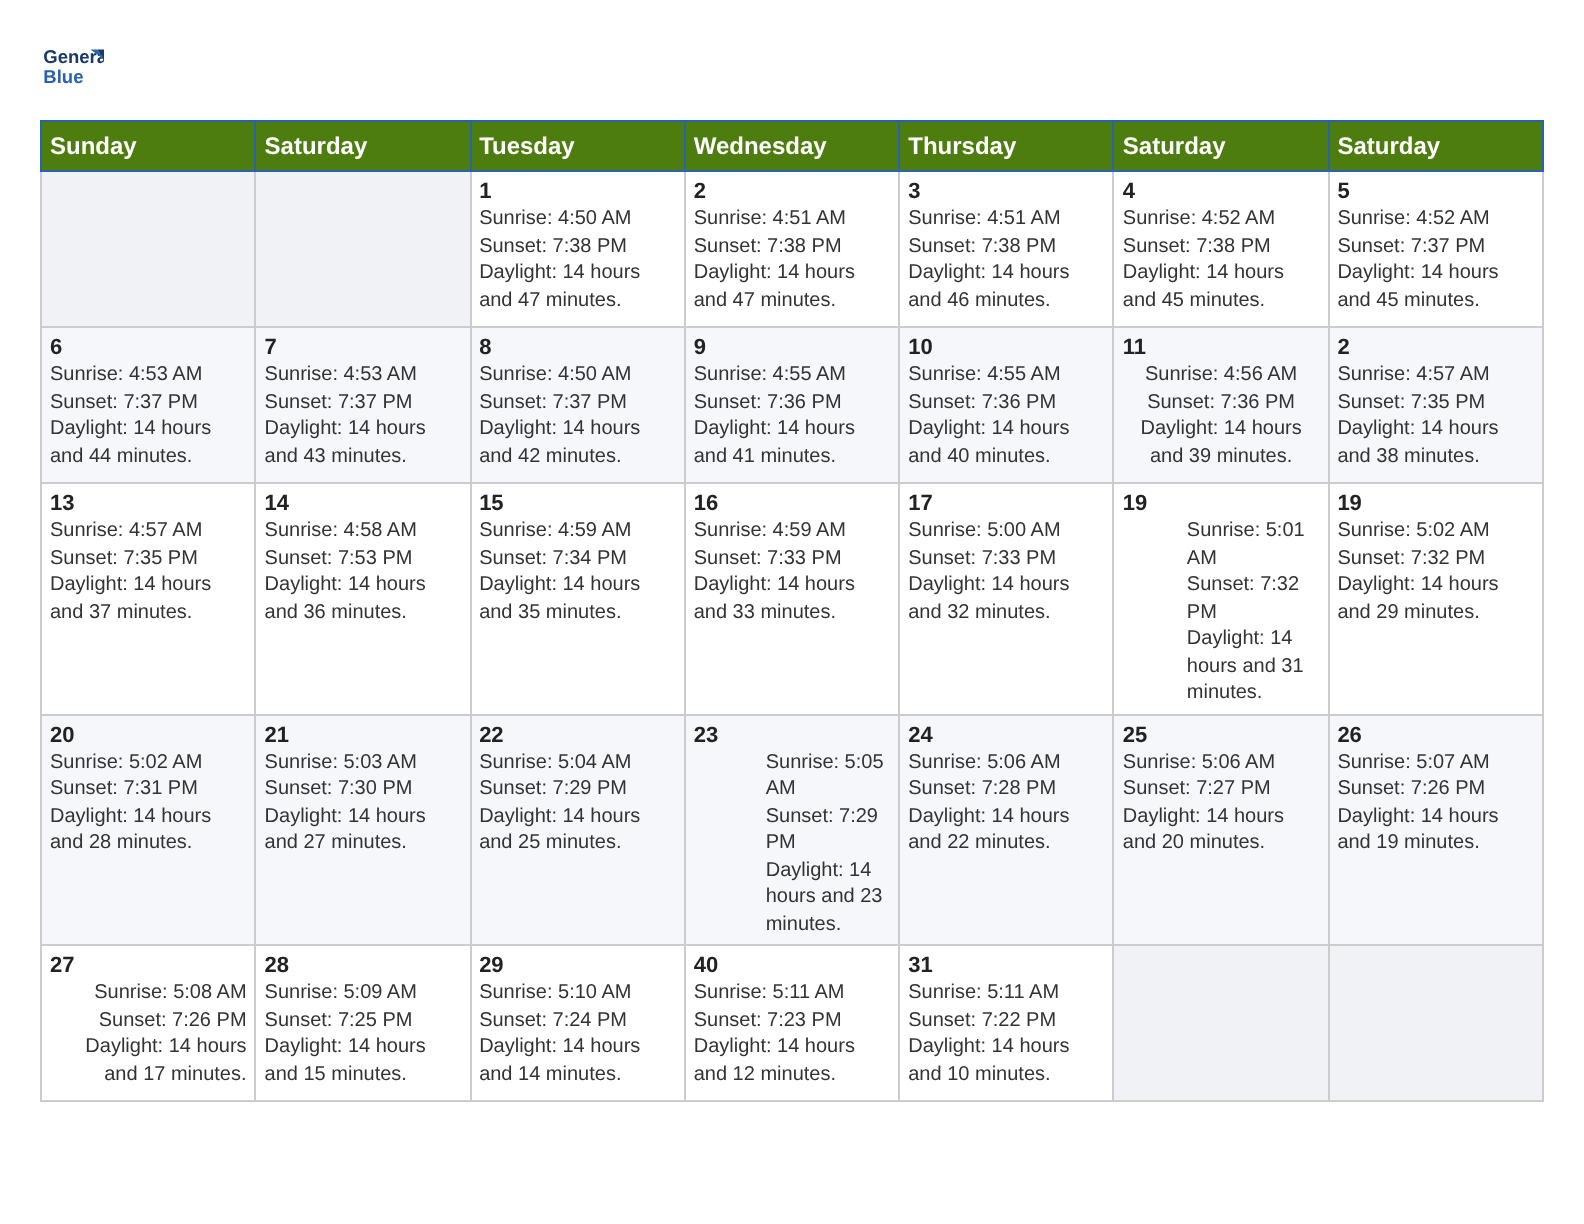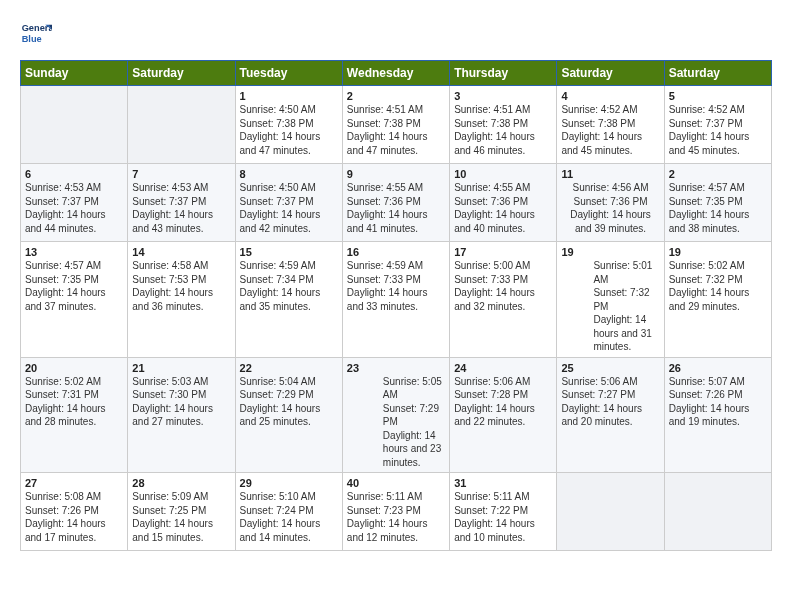--- a/index.html
+++ b/index.html
@@ -281,21 +281,21 @@
           <td>
             <span class="day-num">26</span>
             <div class="cell-text" style="white-space: pre-line;">Sunrise: 5:07 AM
 Sunset: 7:26 PM
 Daylight: 14 hours and 19 minutes.</div>
           </td>
         </tr>
         <tr>
           <td>
             <span class="day-num">27</span>
-            <div class="cell-text" style="white-space: pre-line;">Sunrise: 5:08 AM
+            <div class="cell-text" style="white-space: pre-line; text-align: right;">Sunrise: 5:08 AM
 Sunset: 7:26 PM
 Daylight: 14 hours and 17 minutes.</div>
           </td>
           <td>
             <span class="day-num">28</span>
             <div class="cell-text" style="white-space: pre-line;">Sunrise: 5:09 AM
 Sunset: 7:25 PM
 Daylight: 14 hours and 15 minutes.</div>
           </td>
           <td>

